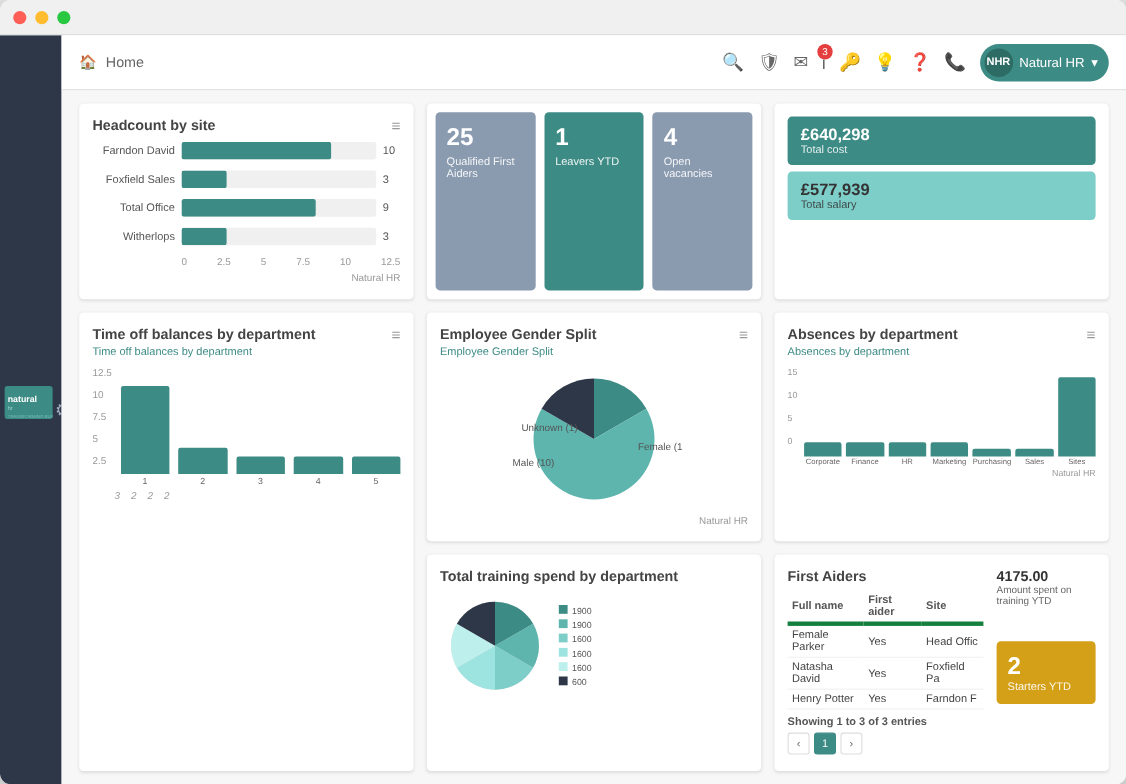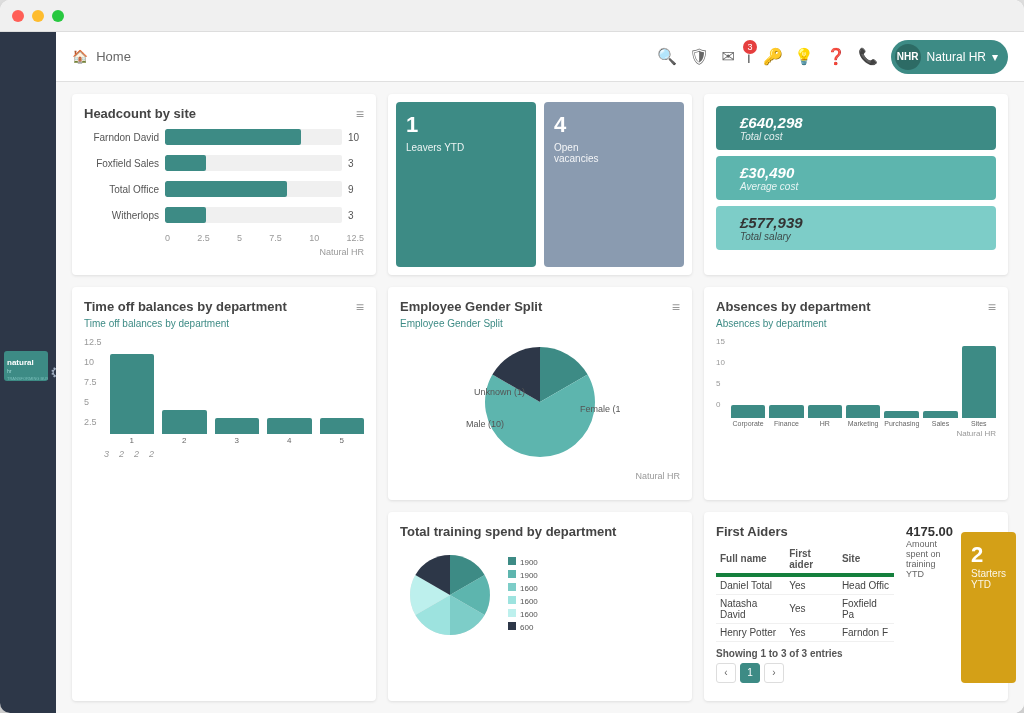--- a/index.html
+++ b/index.html
@@ -238,25 +238,24 @@
 
     
     .financials-card {
       grid-column: 3;
       grid-row: 1;
       display: flex;
       flex-direction: column;
       gap: 6px;
     }
     .fin-box {
-      padding: 8px 24px;
+      padding: 8px 12px;
       border-radius: 4px;
       background: #3d8b85;
       color: #fff;
-      font-style: italic;
     }
     .fin-amount { font-size: 15px; font-weight: bold; }
     .fin-label { font-size: 10px; opacity: 0.85; }
 
     
     .gender-card {
       grid-column: 2;
       grid-row: 2;
     }
 
@@ -456,38 +455,38 @@
                 <span>5</span>
                 <span>7.5</span>
                 <span>10</span>
                 <span>12.5</span>
             </div>
             <div class="chart-source">Natural HR</div>
           </div>
         </div>
 
         <div class="stats-row card" style="padding:8px;">
+          <div class="stat-box stat-box-gray">
+            <div class="stat-number">25</div>
+            <div class="stat-label">Qualified First<br>Aiders</div>
+          </div>
           <div class="stat-box stat-box-teal">
             <div class="stat-number">1</div>
             <div class="stat-label">Leavers YTD</div>
           </div>
           <div class="stat-box stat-box-gray">
             <div class="stat-number">4</div>
             <div class="stat-label">Open<br>vacancies</div>
           </div>
         </div>
 
         <div class="card financials-card">
           <div class="fin-box">
             <div class="fin-amount">£640,298</div>
             <div class="fin-label">Total cost</div>
-          </div>
-          <div class="fin-box" style="background:#5db5ae;">
-            <div class="fin-amount">£30,490</div>
-            <div class="fin-label">Average cost</div>
           </div>
           <div class="fin-box" style="background:#7dcdc8; color:#333;">
             <div class="fin-amount">£577,939</div>
             <div class="fin-label">Total salary</div>
           </div>
         </div>
 
         <div class="card timeoff-card">
           <div>
             <span class="card-menu">≡</span>
@@ -631,21 +630,21 @@
               <table class="mini-table">
                 <thead>
                   <tr>
                     <th>Full name</th>
                     <th>First aider</th>
                     <th>Site</th>
                   </tr>
                 </thead>
                 <tbody>
                   <tr>
-                    <td>Daniel Total</td>
+                    <td>Female Parker</td>
                     <td>Yes</td>
                     <td>Head Offic</td>
                   </tr>
                   <tr>
                     <td>Natasha David</td>
                     <td>Yes</td>
                     <td>Foxfield Pa</td>
                   </tr>
                   <tr>
                     <td>Henry Potter</td>
@@ -654,21 +653,21 @@
                   </tr>
                 </tbody>
               </table>
               <div class="showing-text">Showing 1 to 3 of 3 entries</div>
               <div class="pagination">
                 <div class="page-btn">‹</div>
                 <div class="page-btn active">1</div>
                 <div class="page-btn">›</div>
               </div>
             </div>
-            <div style="width:90px; display:flex; flex-direction:row; gap:8px;">
+            <div style="width:90px; display:flex; flex-direction:column; gap:24px;">
               <div>
                 <div style="font-size:13px;font-weight:bold;color:#333;">4175.00</div>
                 <div style="font-size:9px;color:#666;">Amount spent on training YTD</div>
               </div>
               <div class="starters-box">
                 <div class="starters-num">2</div>
                 <div class="starters-label">Starters YTD</div>
               </div>
             </div>
           </div>

